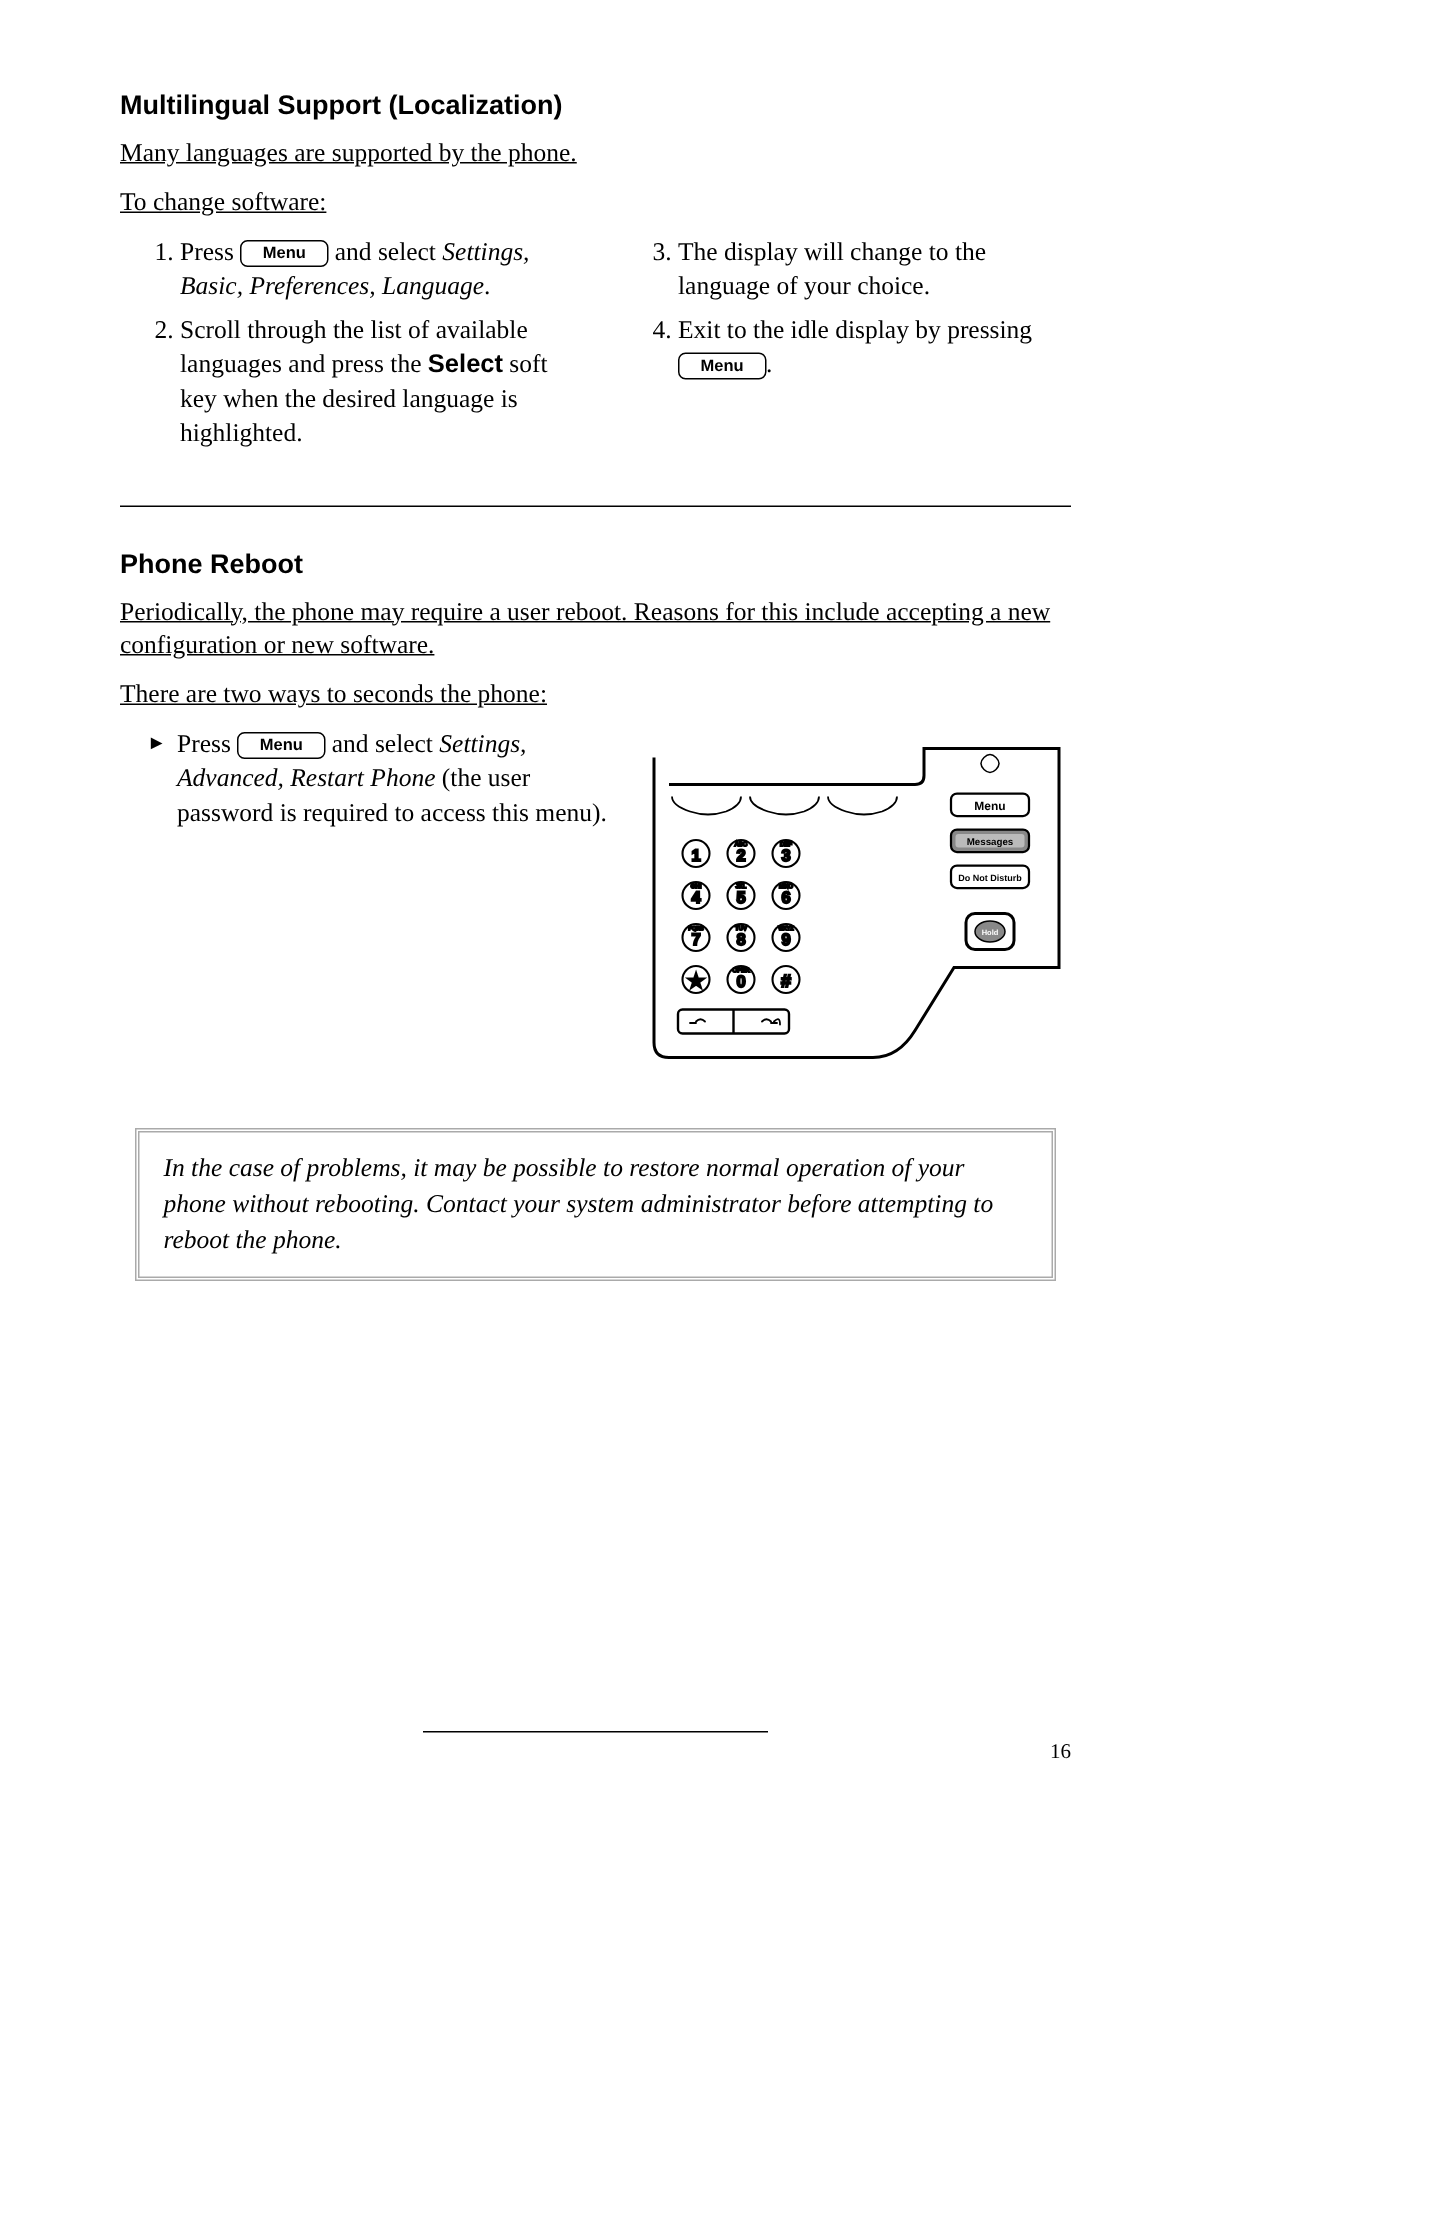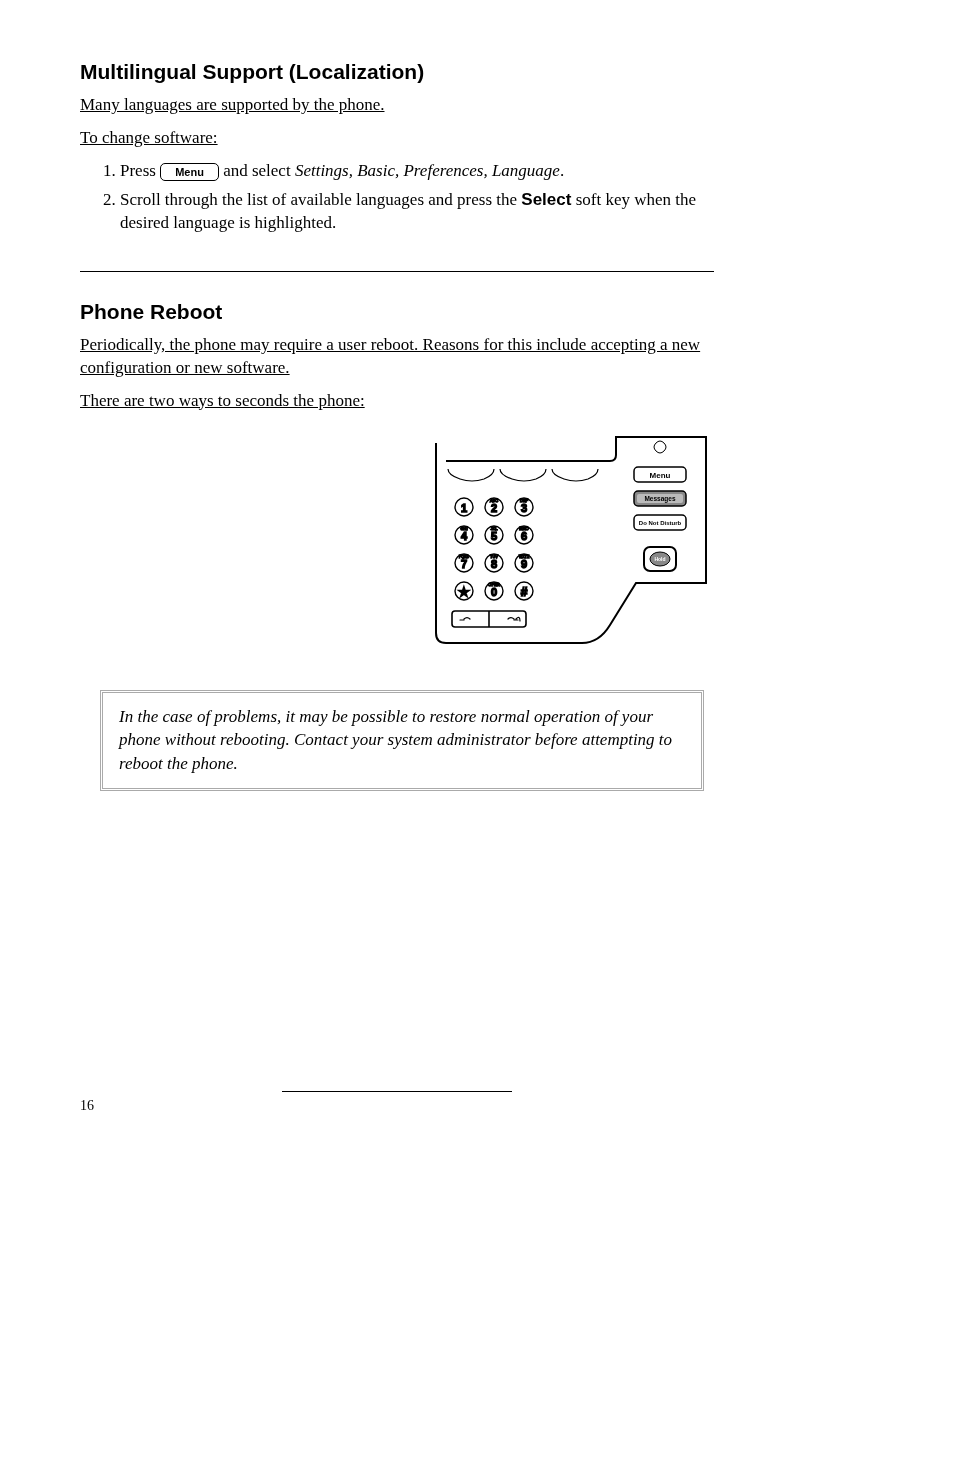--- a/index.html
+++ b/index.html
@@ -8,21 +8,21 @@
     font-family: "Times New Roman", Times, serif;
     font-size: 17px;
     color: #000;
     width: 794px;
     box-sizing: border-box;
     background: #fff;
   }
   h1.section {
     font-family: Arial, Helvetica, sans-serif;
     font-weight: 900;
-    font-size: 21px;
+    font-size: 18px;
     margin: 0 0 10px 0;
     letter-spacing: 0px;
   }
   p { margin: 0 0 10px 0; line-height: 1.35; text-decoration: underline; }
   .two-col {
     display: flex;
     gap: 30px;
   }
   .col { flex: 1; }
   ol { margin: 0; padding-left: 40px; }
@@ -44,29 +44,29 @@
     padding: 0px 14px;
     font-family: Arial, Helvetica, sans-serif;
     font-size: 11px;
     font-weight: bold;
     vertical-align: middle;
     line-height: 16px;
   }
   .note-box {
     border: 3px double #aaa;
     padding: 12px 16px;
-    margin: 40px 10px 0 20px;
+    margin: 40px 10px 0 10px;
     font-style: italic;
     line-height: 1.4;
   }
   .illustration {
     margin-top: 12px;
   }
   .page-footer {
-    text-align: left;
+    text-align: right;
     margin-top: 300px;
     font-size: 14px;
   }
   .page-footer hr {
     width: 230px;
     margin: 0 auto 6px auto;
     border: none;
     border-top: 1px solid #000;
   }
   .reboot-flex { display: flex; gap: 24px; align-items: flex-start; }
@@ -84,31 +84,42 @@
   <div class="col">
     <ol start="1">
       <li>
         <span>Press </span><span class="key-btn">Menu</span><span> and select </span><span class="italic">Settings, Basic, Preferences, Language</span><span>.</span>
       </li>
       <li>
         <span>Scroll through the list of available languages and press the </span><span class="sans-bold">Select</span><span> soft key when the desired language is highlighted.</span>
       </li>
     </ol>
   </div>
+  <div class="col">
+    <ol start="3">
+      <li>The display will change to the language of your choice.</li>
+      <li>
+        <span>Exit to the idle display by pressing </span><br><span class="key-btn">Menu</span><span>.</span>
+      </li>
+    </ol>
+  </div>
 </div>
 
 <hr class="divider">
 
 <h1 class="section">Phone Reboot</h1>
 <p>Periodically, the phone may require a user reboot.  Reasons for this include accepting a new configuration or new software.</p>
 <p>There are two ways to seconds the phone:</p>
 
 <div class="reboot-flex">
   <div class="reboot-left">
     <ul class="arrows">
+      <li>
+        <span>Press </span><span class="key-btn">Menu</span><span> and select </span><span class="italic">Settings, Advanced, Restart Phone</span><span> (the user password is required to access this menu).</span>
+      </li>
     </ul>
   </div>
 
   <div class="reboot-right illustration">
     <svg viewBox="0 0 280 210" width="280" height="210">
 
       <path d="M 2 8 L 2 198 Q 2 208 12 208 L 148 208 Q 165 208 176 190 L 202 148 L 272 148 L 272 2 L 182 2 L 182 20 Q 182 26 176 26 L 12 26" fill="none" stroke="#000" stroke-width="2"></path>
 
       <path d="M 14 34 Q 14 40 26 44 Q 38 48 50 44 Q 60 40 60 34" fill="none" stroke="#000" stroke-width="1.2"></path>
       <path d="M 66 34 Q 66 40 78 44 Q 90 48 102 44 Q 112 40 112 34" fill="none" stroke="#000" stroke-width="1.2"></path>

